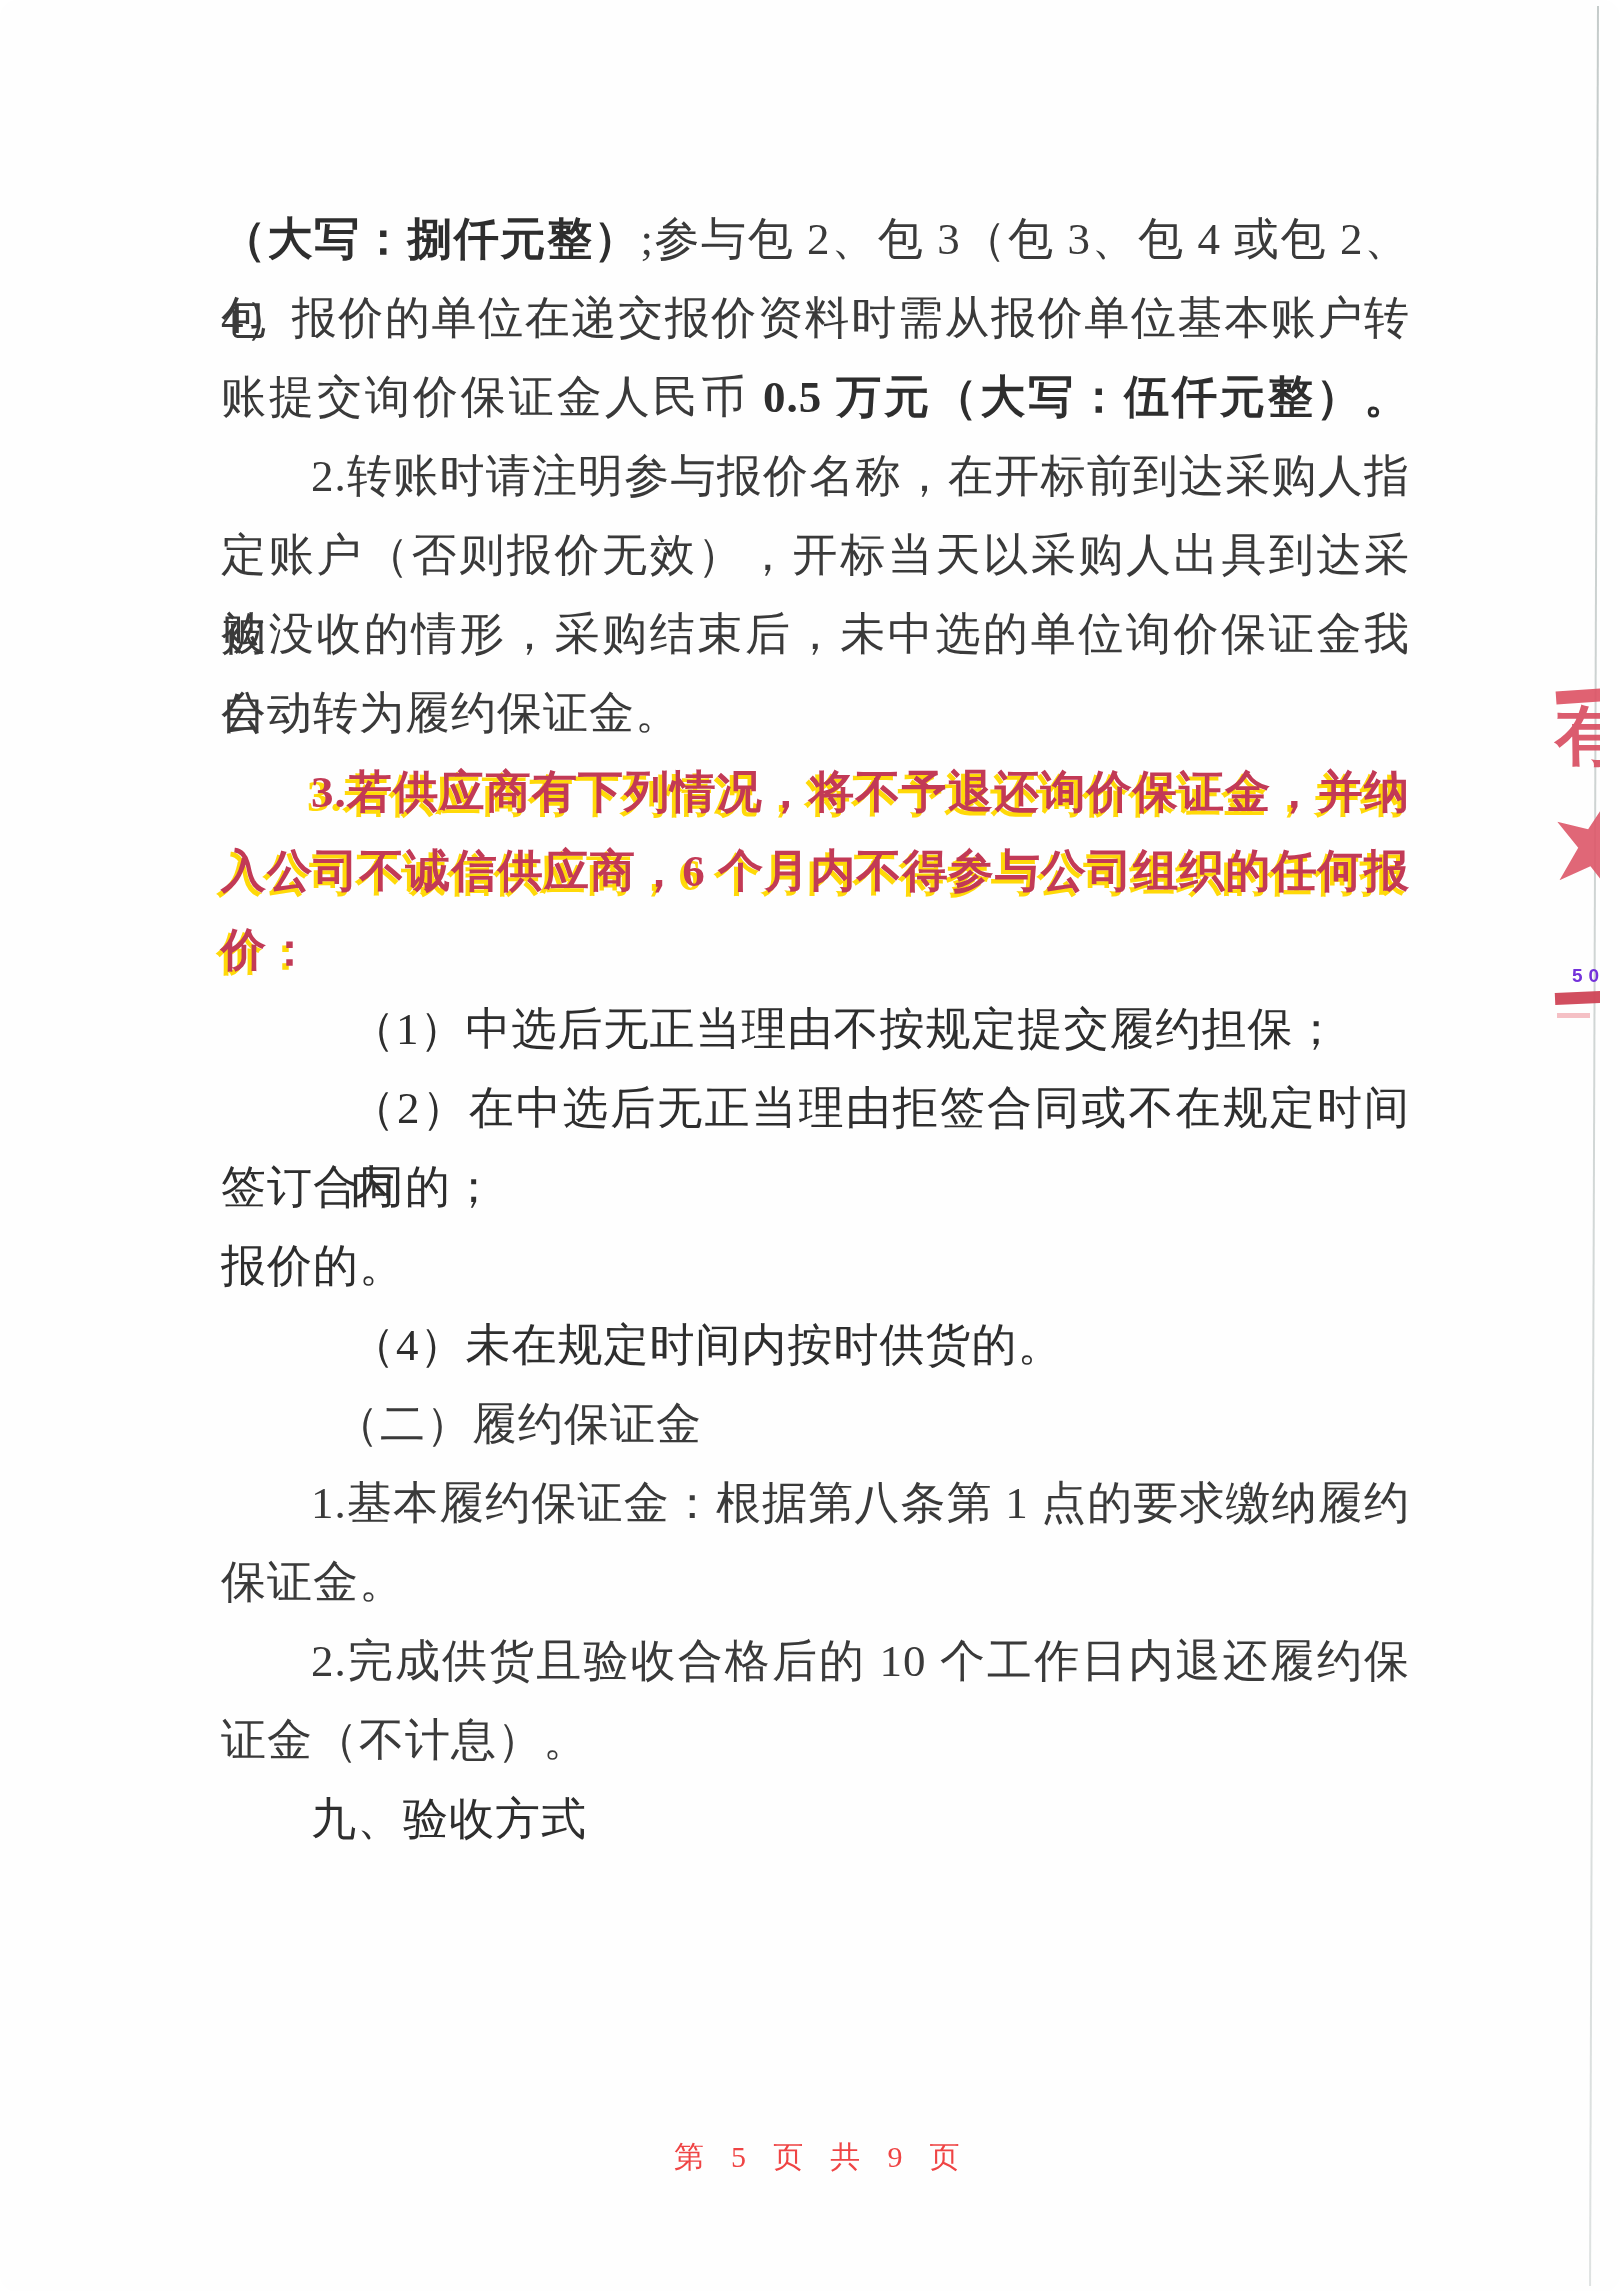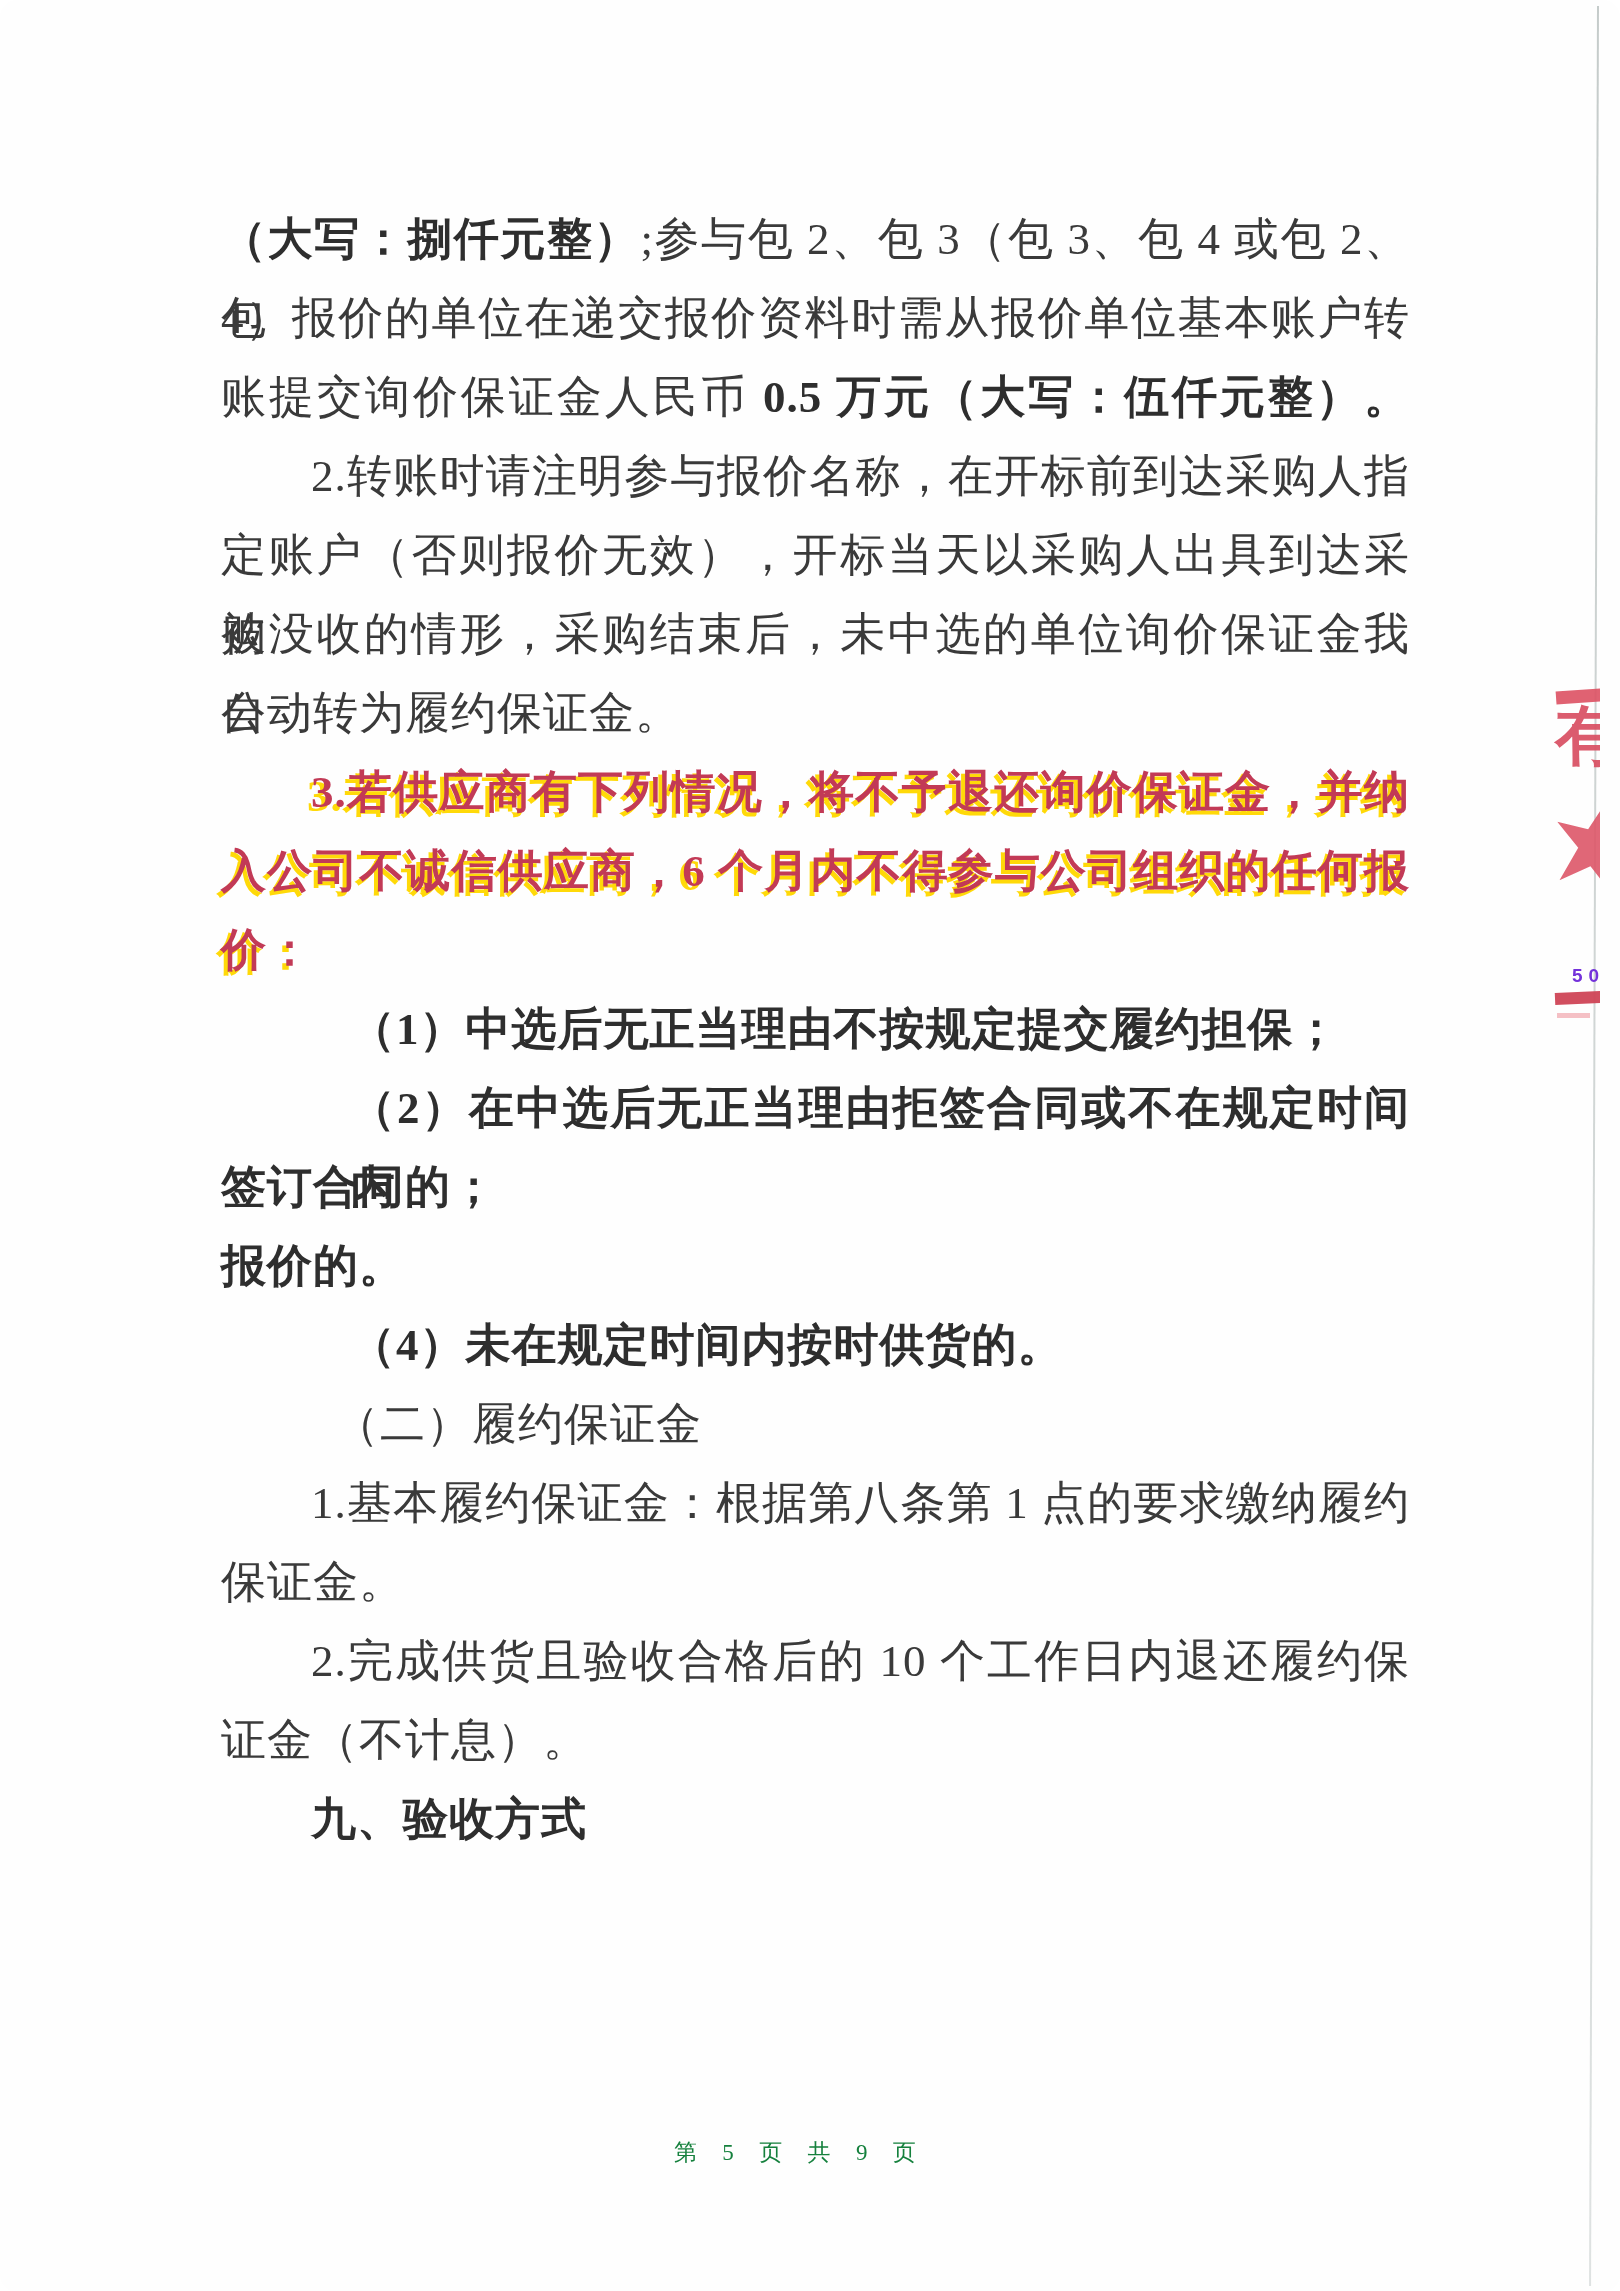--- a/index.html
+++ b/index.html
@@ -26,25 +26,25 @@
     text-align-last:justify;
   }
   .ind2{padding-left:90px;}
   .ind25{padding-left:113px;}
   .ind3{padding-left:129px;}
   .red{
     color:#c23a56;
     font-weight:bold;
     text-shadow:-3.9px 3.9px 0 #ffd908;
   }
-  .bold{font-weight:bold;color:#2e2e2e;}
+  .bold{font-weight:normal;color:#2e2e2e;}
   .b{font-weight:bold;color:#2e2e2e;}
   .footer{
     position:absolute;left:674px;top:2137px;
-    font-size:23px;letter-spacing:9.8px;color:#15803d;
+    font-size:30px;letter-spacing:9.8px;color:#ef4444;
   }
   
   .edge-line{
     position:absolute;left:1597px;top:5.9px;width:2px;height:2280px;
     background:linear-gradient(to bottom, rgba(150,162,160,0.55), rgba(150,162,160,0.30));
     transform:rotate(0.2deg);
     transform-origin:top center;
   }
   
   .stamp{

